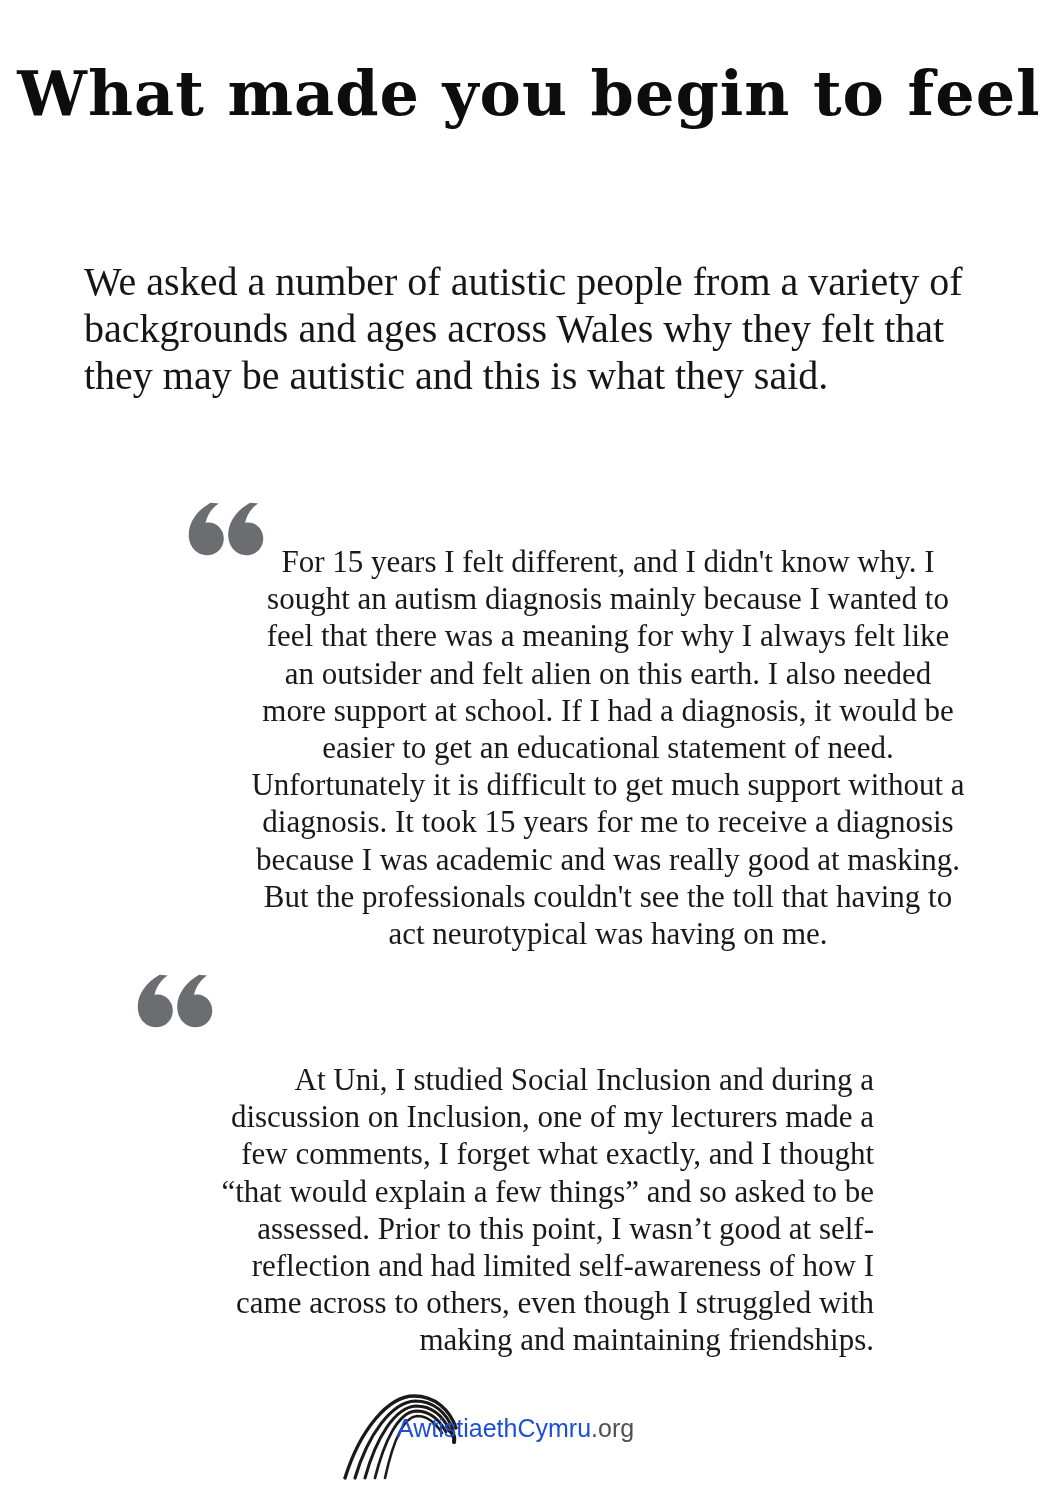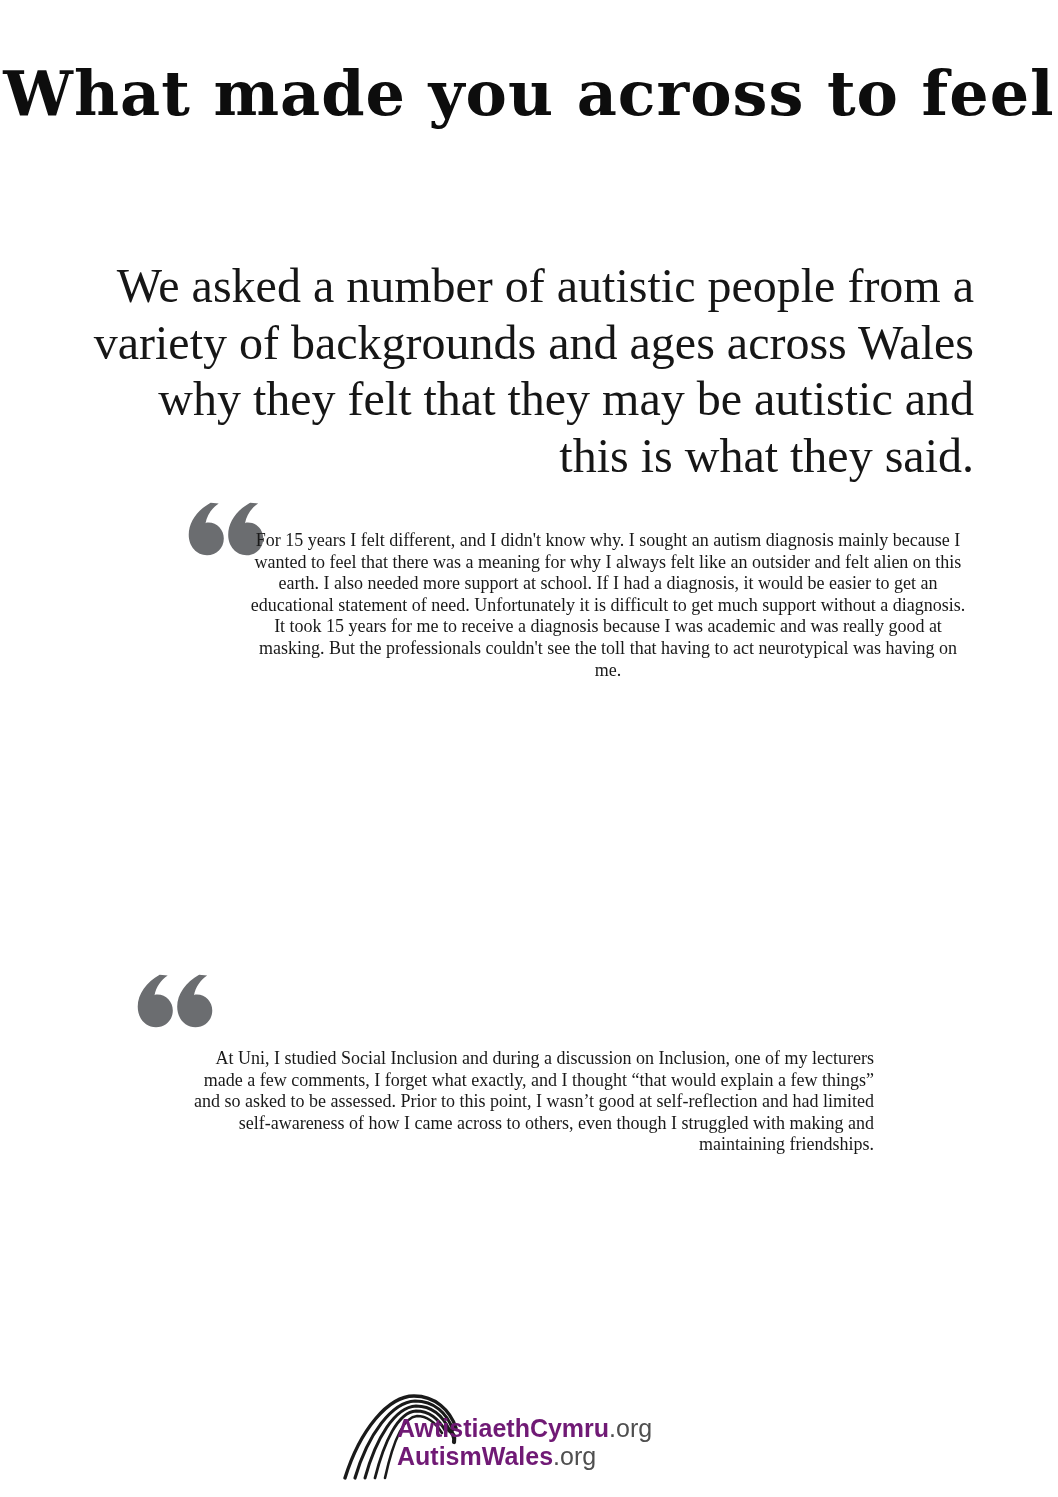--- a/index.html
+++ b/index.html
@@ -24,37 +24,37 @@
     line-height: 1.35;
     letter-spacing: 1px;
     color: #0d0d0d;
   }
   .subtitle {
     position: absolute;
     top: 258px;
     left: 50%;
     transform: translateX(-50%);
     width: 890px;
-    text-align: right;
-    font-size: 48px;
+    text-align: left;
+    font-size: 40px;
     line-height: 1.18;
     color: #161616;
   }
   .quote-block { position: absolute; }
   .quote-mark {
     position: absolute;
     width: 76px;
     height: 54px;
   }
   .quote-mark-1 { left: 188px; top: 502px; }
   .quote-mark-2 { left: 137px; top: 974px; }
   .quote-text {
     position: absolute;
     text-align: center;
-    font-size: 18px;
+    font-size: 31px;
     line-height: 1.2;
     color: #191919;
   }
   .quote-text-1 { left: 250px; top: 512px; width: 716px; }
   .quote-text-2 { left: 182px; top: 1030px; width: 692px; text-align: right; }
   .footer-logo {
     position: absolute;
     left: 342px;
     top: 1388px;
     width: 380px;
@@ -63,30 +63,30 @@
   .logo-arc { position: absolute; left: 0; top: 0; }
   .logo-text {
     position: absolute;
     left: 55px;
     top: 26px;
     font-family: "Liberation Sans", sans-serif;
     font-size: 25px;
     line-height: 28px;
     white-space: nowrap;
   }
-  .logo-main { font-weight: 700; color: #701a75; }
+  .logo-main { font-weight: 400; color: #1d4ed8; }
   .logo-suffix { font-weight: 400; color: #4f4f4f; text-align: center; }
 </style>
 </head>
 <body>
 
 <div class="page">
 
   <div class="title">
-    <div>What made you across to feel</div>
+    <div>What made you begin to feel</div>
   </div>
 
   <div class="subtitle">We asked a number of autistic people from a variety of backgrounds and ages across Wales why they felt that they may be autistic and this is what they said.</div>
 
   <div class="quote-block">
     <svg class="quote-mark quote-mark-1" viewBox="0 0 104 72">
       <path fill="#6b6d70" d="M31 0 C13 10 1 26 1 44 c0 16 11 28 25 28 13 0 23 -10 23 -23 0 -12 -9 -22 -21 -22 -1 0 -3 0 -4 1 2 -11 9 -21 18 -27 z"></path>
       <path fill="#6b6d70" d="M85 0 C67 10 55 26 55 44 c0 16 11 28 25 28 13 0 23 -10 23 -23 0 -12 -9 -22 -21 -22 -1 0 -3 0 -4 1 2 -11 9 -21 18 -27 z"></path>
     </svg>
     <p class="quote-text quote-text-1">For 15 years I felt different, and I didn't know why. I sought an autism diagnosis mainly because I wanted to feel that there was a meaning for why I always felt like an outsider and felt alien on this earth. I also needed more support at school. If I had a diagnosis, it would be easier to get an educational statement of need. Unfortunately it is difficult to get much support without a diagnosis. It took 15 years for me to receive a diagnosis because I was academic and was really good at masking. But the professionals couldn't see the toll that having to act neurotypical was having on me.</p>
@@ -108,19 +108,16 @@
         <path stroke-width="3.0" d="M23 90 C 34 50, 53 19, 74 18 C 90 18, 101 28, 108 43"></path>
         <path stroke-width="2.8" d="M33 90 C 42 54, 56 24, 74 23 C 87 23, 97 31, 104 44"></path>
         <path stroke-width="2.6" d="M43 90 C 50 58, 60 29, 75 28 C 85 28, 93 34, 100 45"></path>
         <path stroke-width="4.2" d="M107 42 C 111 45, 113 49, 112 54"></path>
       </g>
     </svg>
     <div class="logo-text">
       <div>
         <span class="logo-main">AwtistiaethCymru</span><span class="logo-suffix">.org</span>
       </div>
-      <div>
-        <span class="logo-main">AutismWales</span><span class="logo-suffix">.org</span>
-      </div>
     </div>
   </div>
 
 </div>
 
 </body></html>

